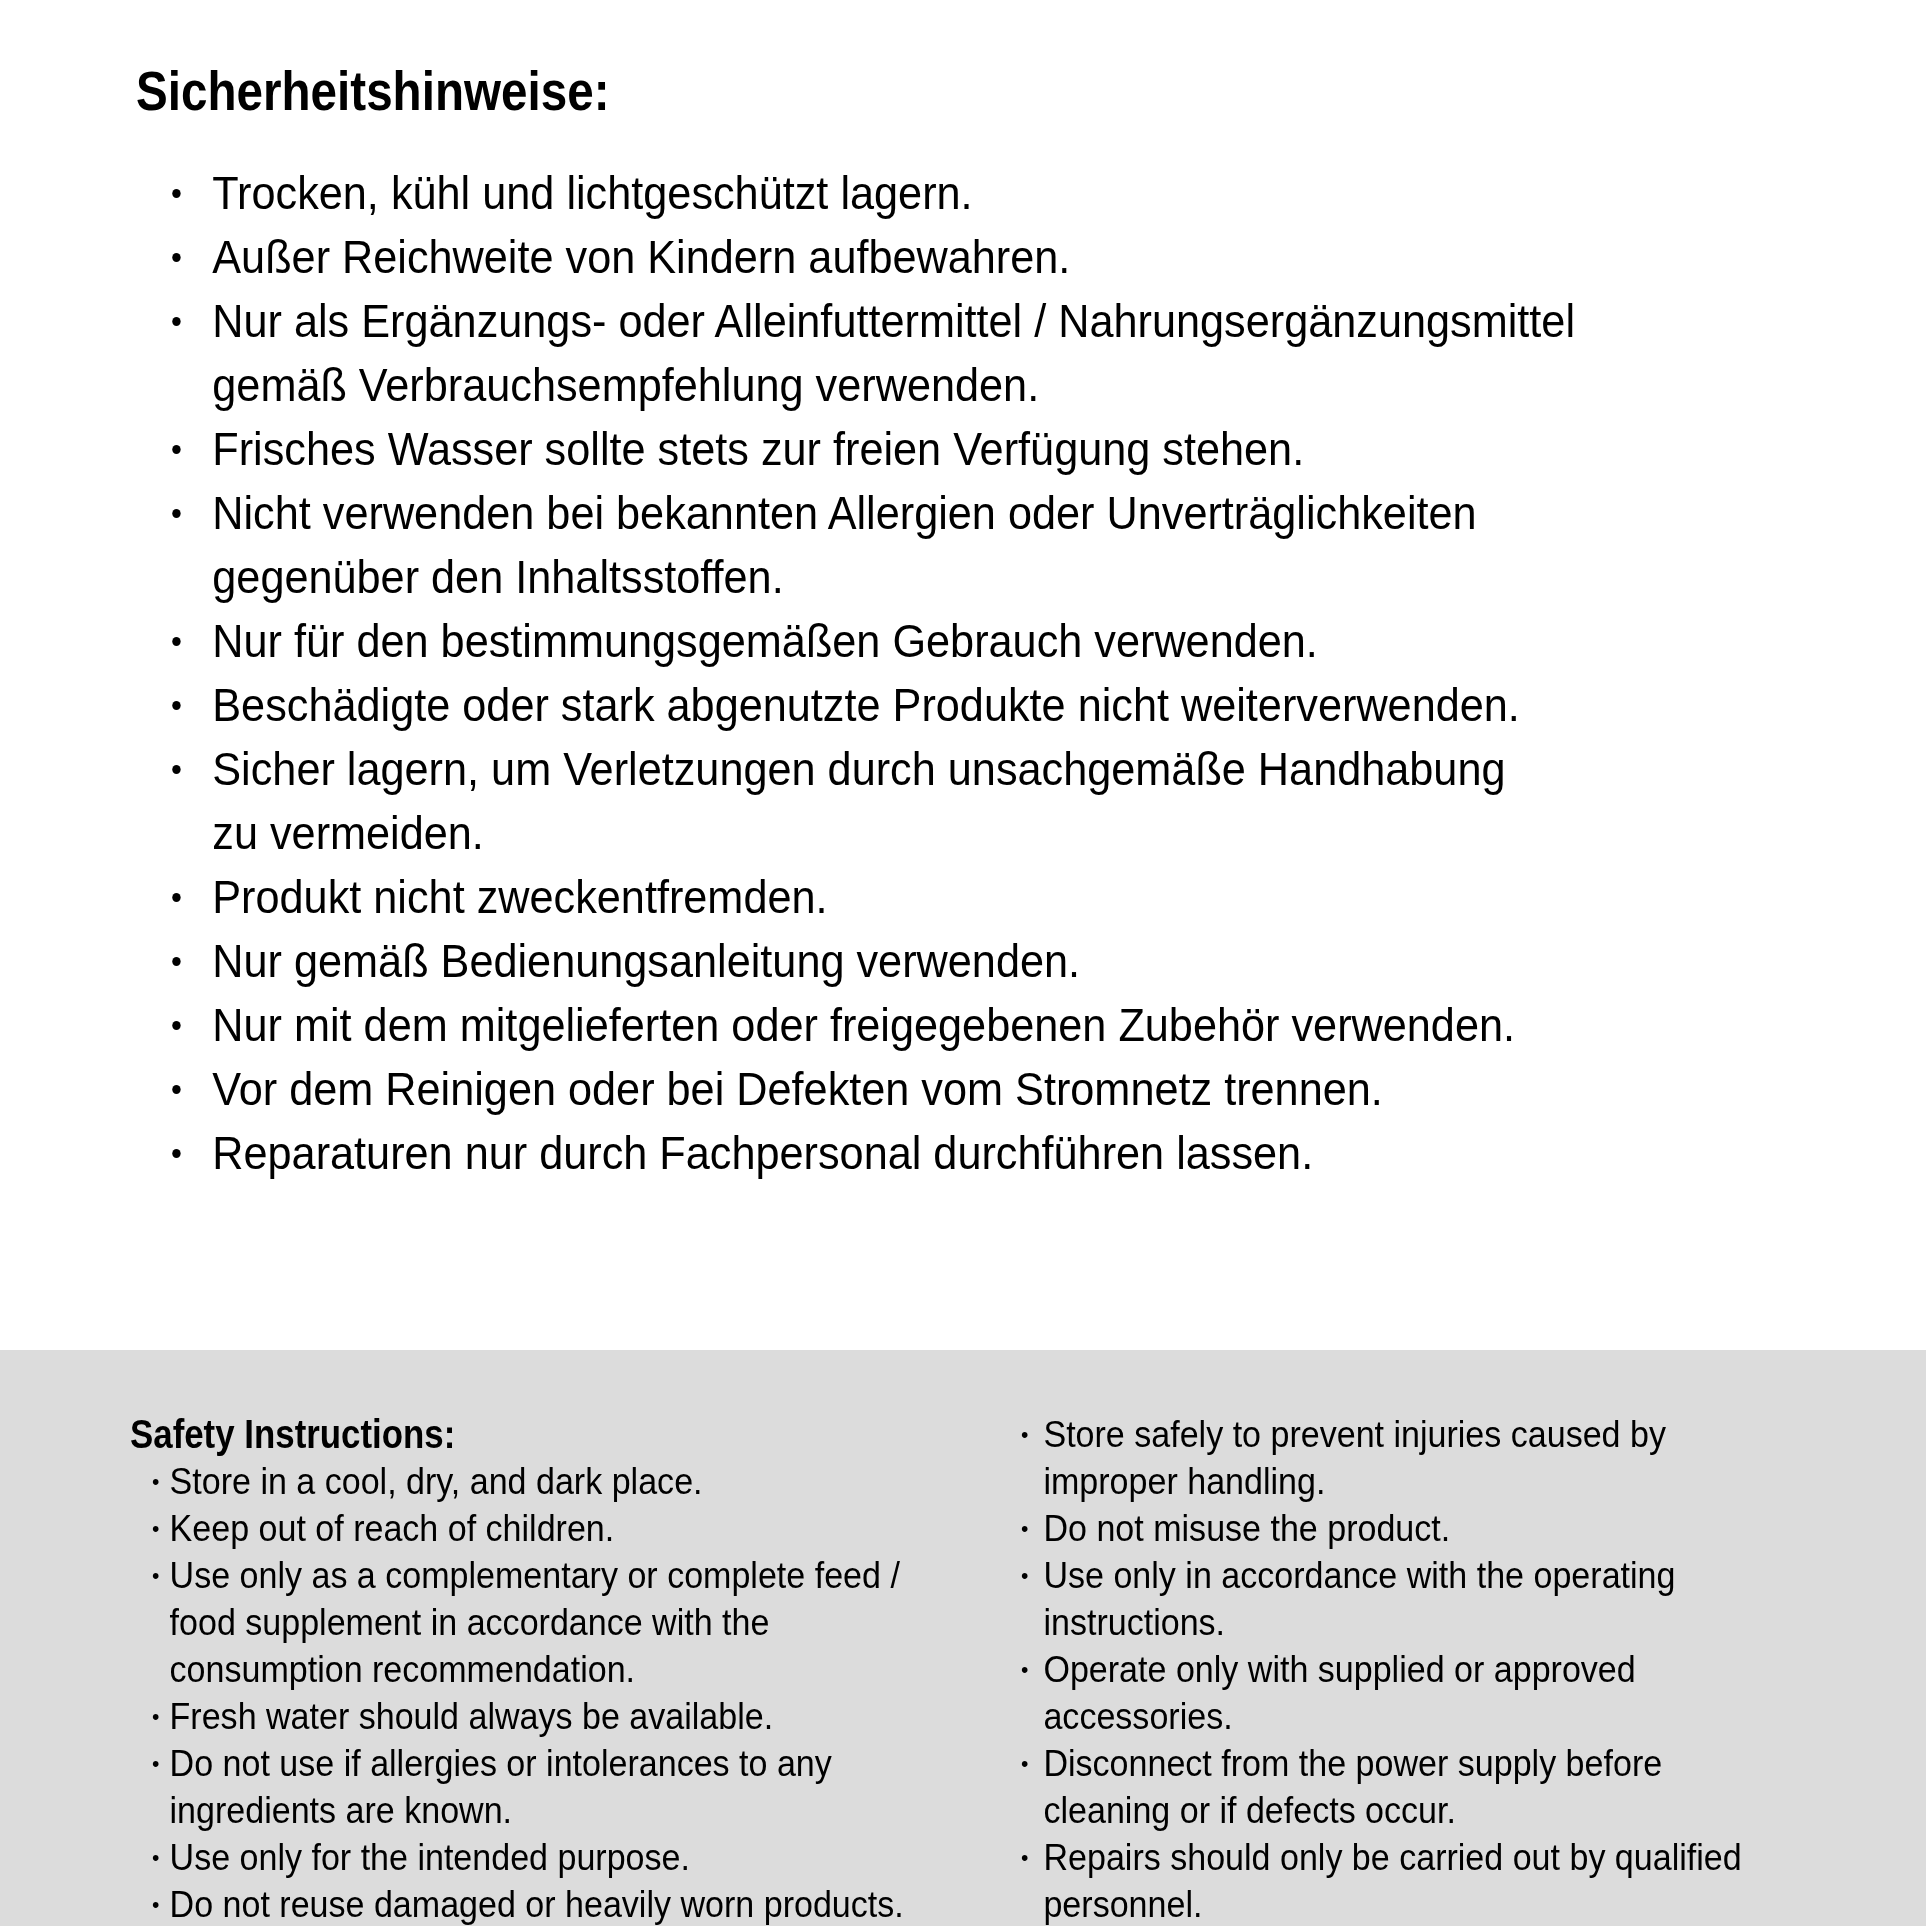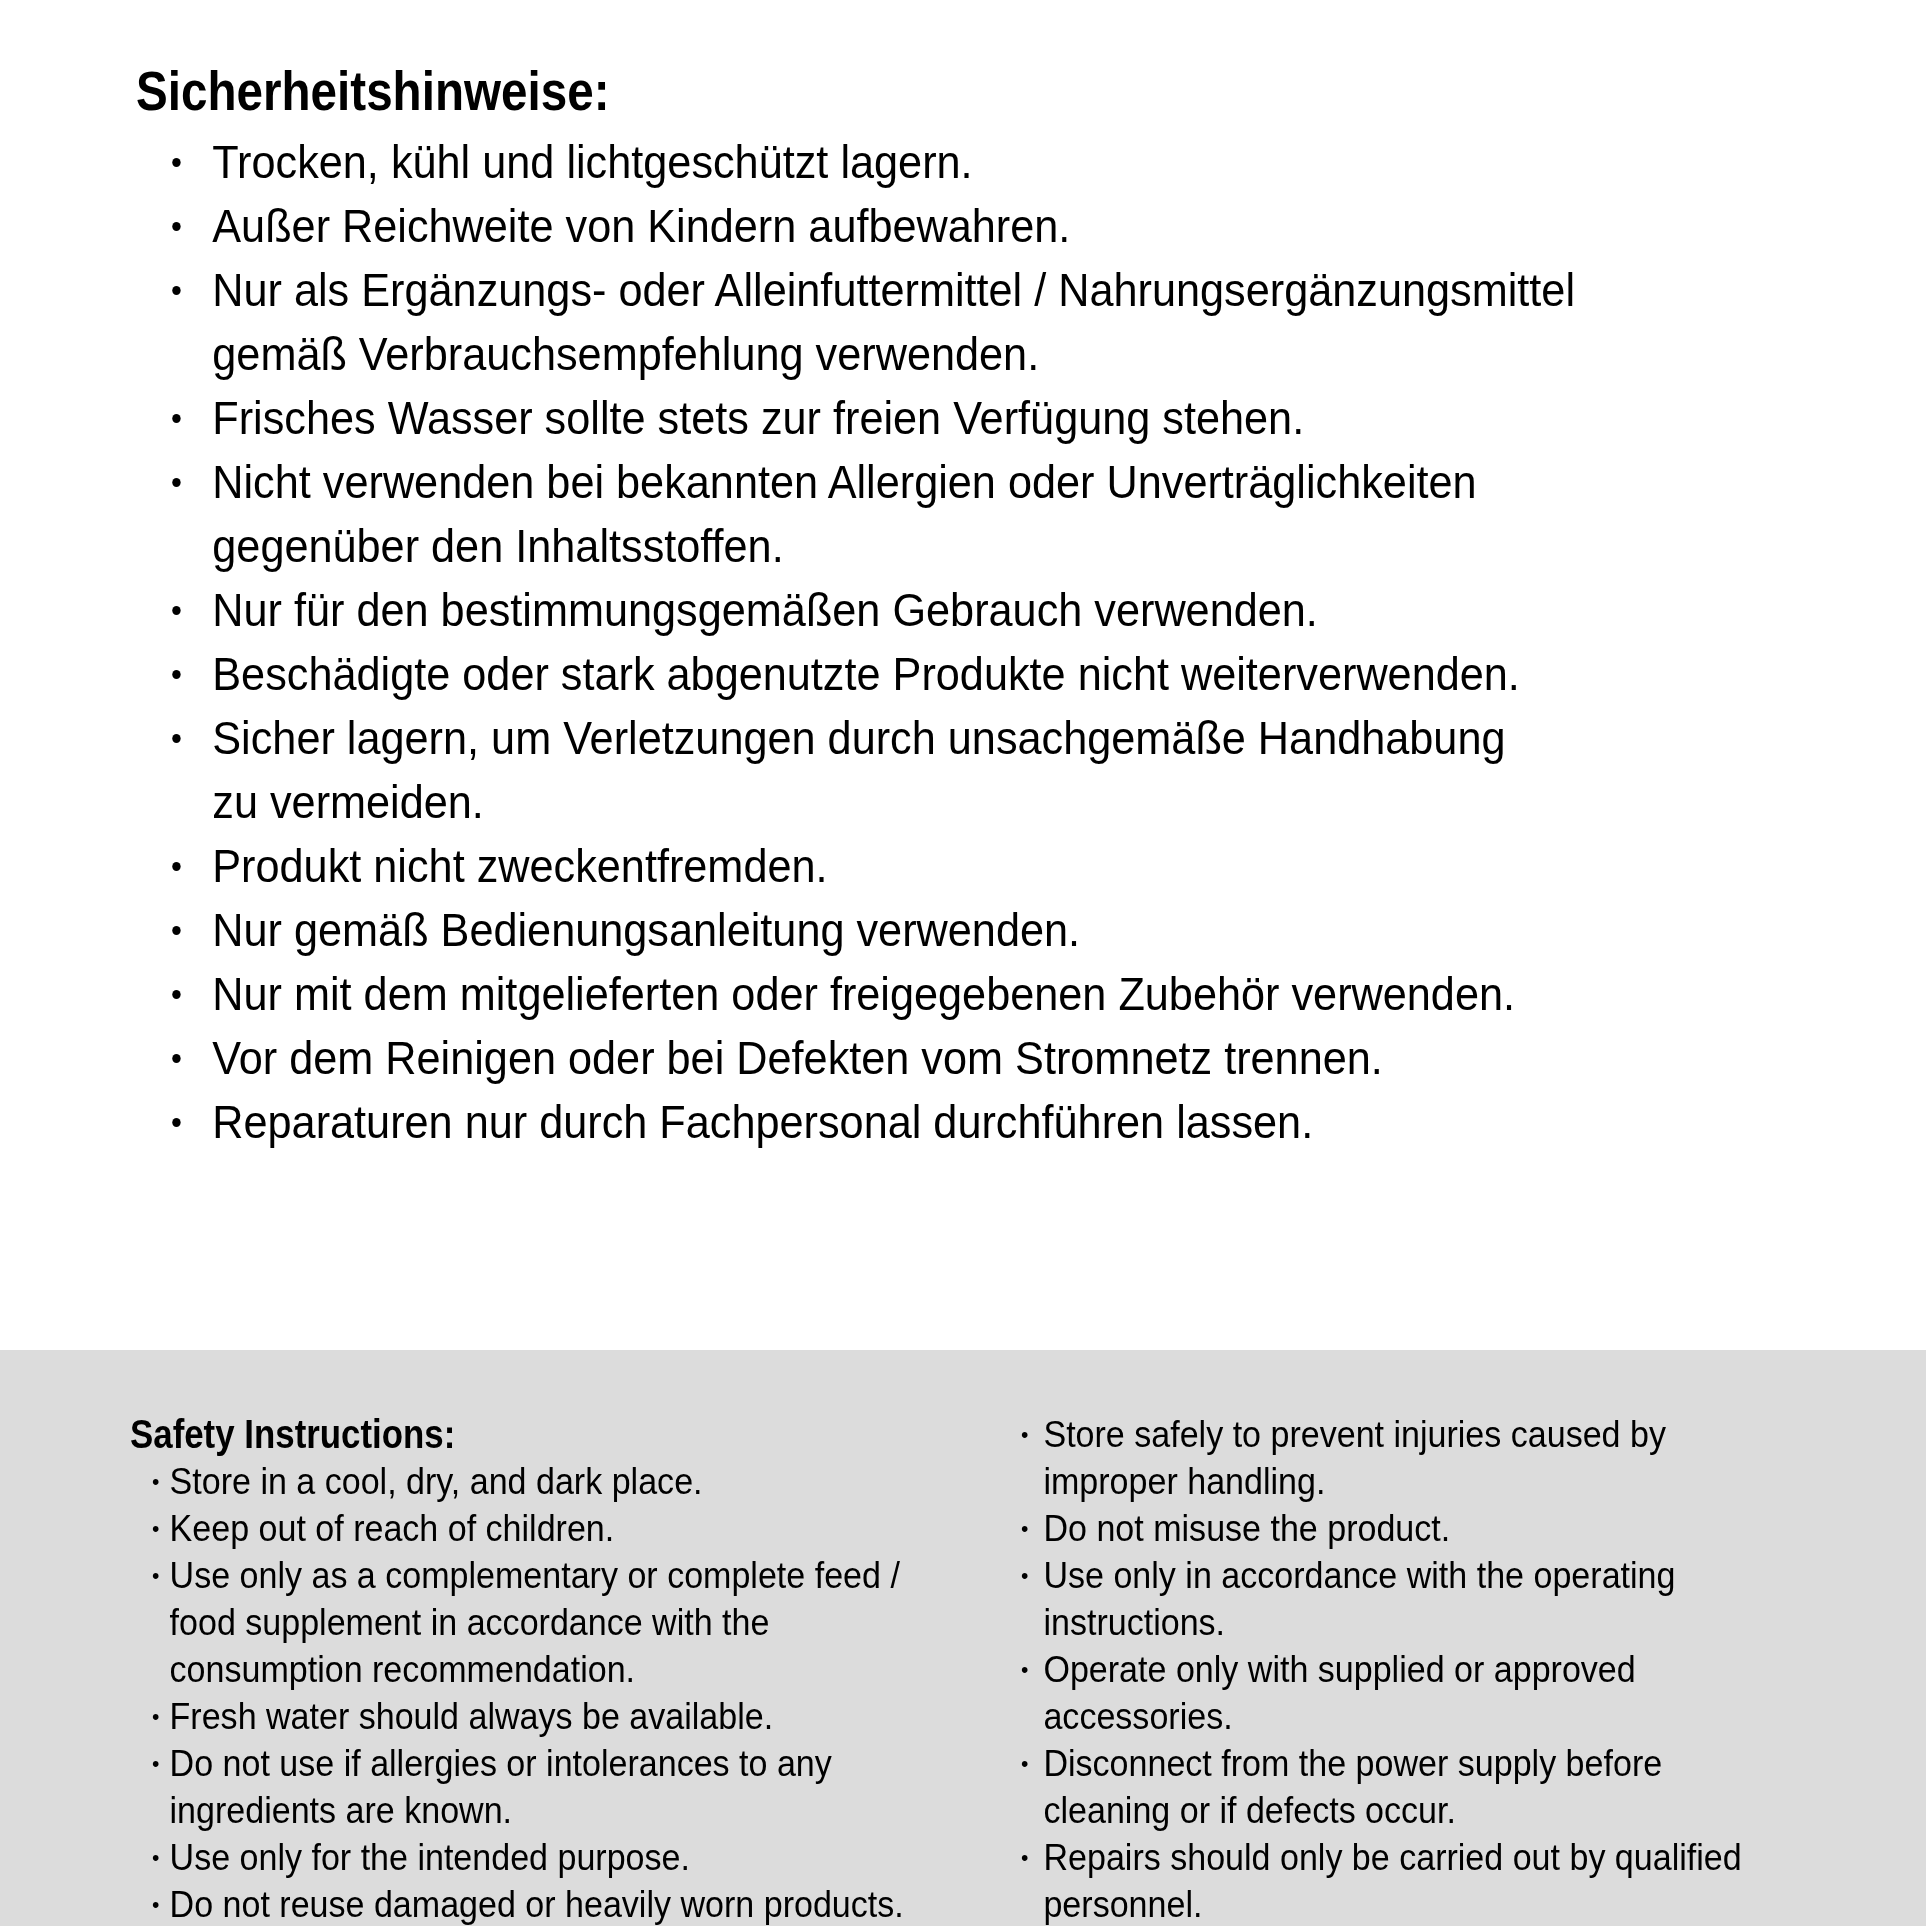--- a/index.html
+++ b/index.html
@@ -10,21 +10,21 @@
     -webkit-font-smoothing:antialiased;
   }
   .sheet{position:relative;width:1926px;height:1926px}
 
   
   .sec-de{padding:0 0 0 135px}
   .sec-de .title{
     font-size:56px;line-height:56px;font-weight:700;margin:63px 0 0 1.3px;
     white-space:pre;transform:scaleX(0.85);transform-origin:left center;
   }
-  .sec-de ul{list-style:none;margin:11px 0 0;padding:0}
+  .sec-de ul{list-style:none;margin:42px 0 0;padding:0}
   .sec-de li{
     position:relative;font-size:47px;line-height:64px;padding-left:84px;
     white-space:pre;transform:scaleX(0.92);transform-origin:left top;
   }
   .sec-de li::before{
     content:"\2022";position:absolute;left:39px;top:0;
     font-size:0.72em;line-height:64px;
   }
 
   

